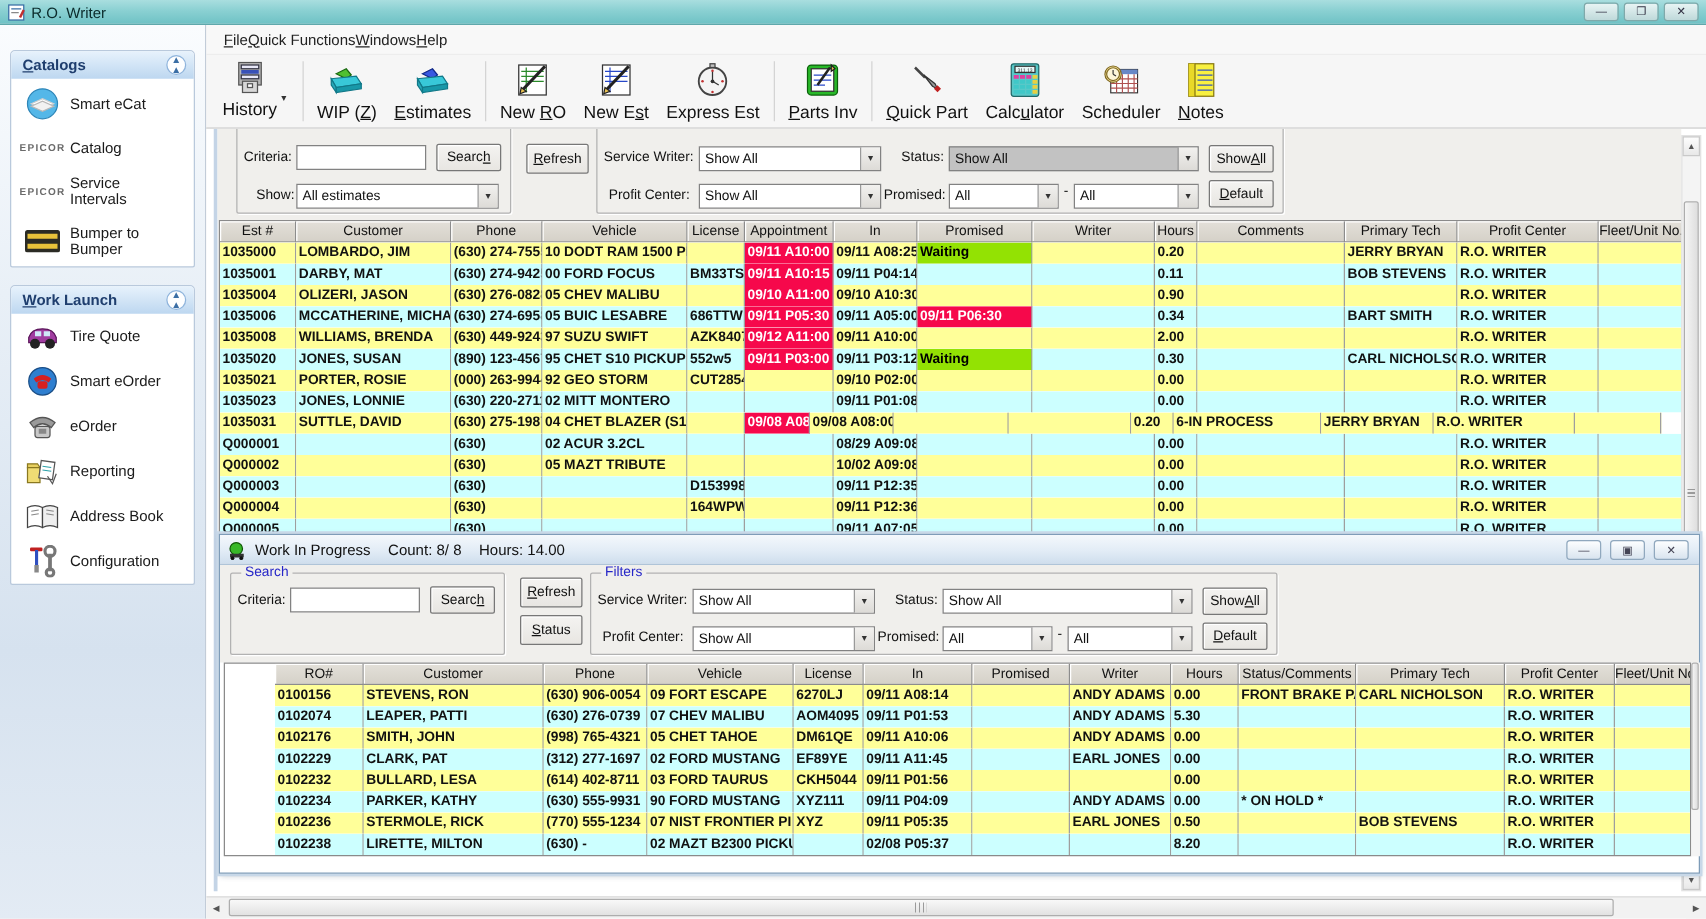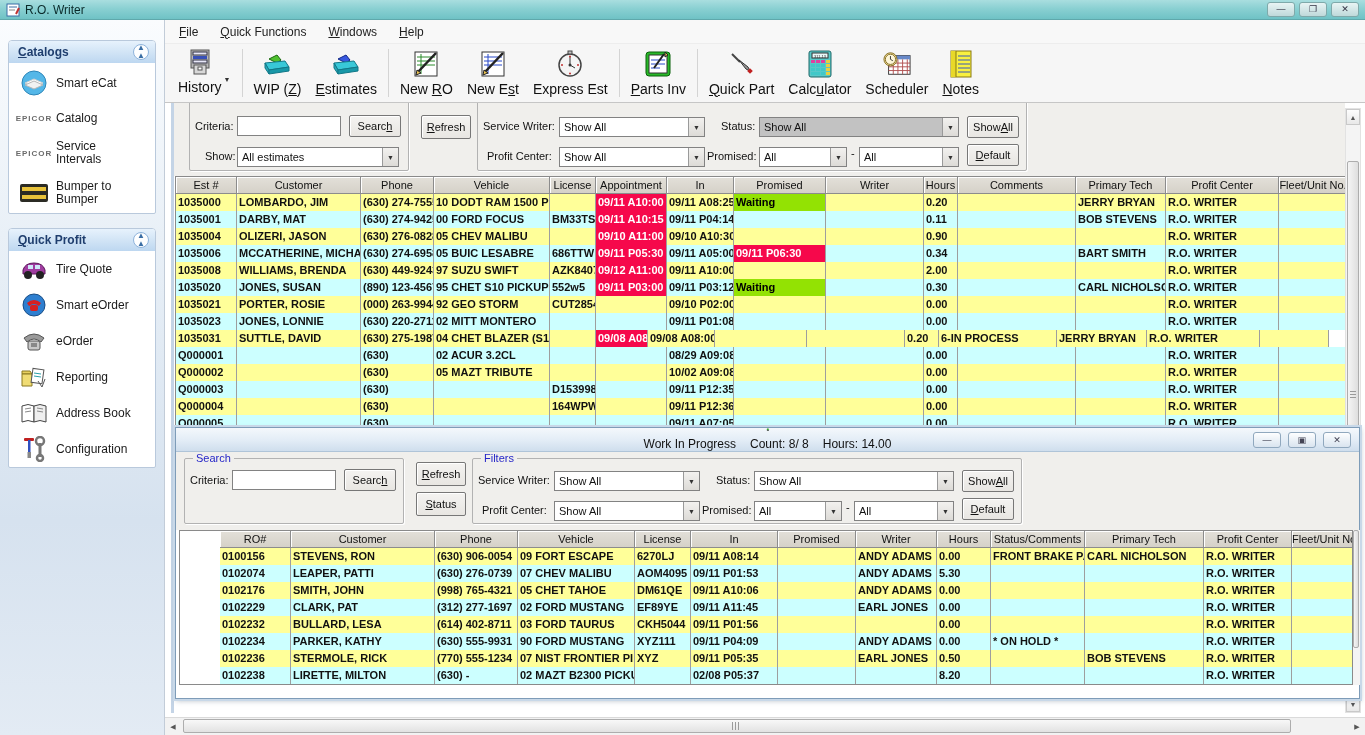--- a/index.html
+++ b/index.html
@@ -29,21 +29,21 @@
   .panel-title::first-letter { text-decoration:underline; }
   .chev { width:16px; height:16px; border-radius:50%; background:#FDFEFF; border:1px solid #8FB4DC;
     display:flex; align-items:center; justify-content:center; color:#3A6EA5; font-size:8px; line-height:1; letter-spacing:0; }
   .side-item { display:flex; align-items:center; padding:4px 4px 4px 10px; cursor:default; }
   .side-item .sicon { width:30px; height:26px; display:flex; align-items:center; justify-content:center; flex:0 0 30px; }
   .side-item .slabel { font-size:12px; color:#1A1A1A; margin-left:7px; line-height:13px; }
   .epicor { font-size:8px; font-weight:bold; color:#6B6B6B; letter-spacing:1px; }
 
   
   .main { position:absolute; left:165px; top:20px; width:1200px; height:715px; }
-  .menubar { height:24px; background:#F8F8F8; display:flex; align-items:center; gap:22px; padding-left:14px; border-bottom:1px solid #EDEDED; }
+  .menubar { height:24px; background:#F8F8F8; display:flex; align-items:center; padding-left:14px; border-bottom:1px solid #EDEDED; }
   .menu-item { font-size:12px; color:#222; }
   .toolbar { height:59px; background:#F6F6F6; border-bottom:1px solid #C6C6C6; display:flex; align-items:center; padding-left:6px; }
   .tbtn { display:flex; flex-direction:column; align-items:center; justify-content:center; padding:2px 7px; height:54px; }
   .tbtn .ticon { width:28px; height:28px; display:flex; align-items:center; justify-content:center; }
   .tbtn .tlabel { font-size:14px; color:#111; margin-top:3px; white-space:nowrap; }
   .tsep { width:1px; height:48px; background:#D4D4D4; margin:0 4px; }
   .drop-arrow { font-size:7px; color:#333; margin-left:2px; align-self:center; }
 
   
   .mdi { position:absolute; left:0; top:83px; width:1200px; height:632px; background:#FFFFFF; overflow:hidden; }
@@ -87,21 +87,21 @@
   .hscroll { position:absolute; background:#F2F2F2; border-top:1px solid #DADADA; }
   .hthumb { position:absolute; top:1px; height:14px; background:linear-gradient(180deg,#F8F8F8,#E2E2E2); border:1px solid #ADADAD; border-radius:2px; }
   .hgrip { position:absolute; top:2px; bottom:2px; left:50%; width:9px; margin-left:-5px;
     background:repeating-linear-gradient(90deg,#9A9A9A 0 1px,transparent 1px 3px); }
   .harrow { position:absolute; top:1px; width:16px; height:16px; background:#F2F2F2; display:flex; align-items:center; justify-content:center; font-size:7px; color:#555; }
 
   
   .wipwin { position:absolute; left:10px; top:324px; width:1185px; height:272px; background:#FFFFFF;
     border:1px solid #7E9CB8; box-shadow:0 0 0 2px #C8D8E8, 1px 2px 5px rgba(60,80,100,.35); }
   .wip-titlebar { height:24px; background:linear-gradient(180deg,#F4F8FC 0%,#E2ECF6 55%,#CFDEED 100%);
-    border-bottom:1px solid #AFC4D8; display:flex; align-items:center; padding:0 6px; gap:6px;flex-direction:column; }
+    border-bottom:1px solid #AFC4D8; display:flex; align-items:center; padding:0 6px; gap:6px; }
   .wip-title-text { font-size:12px; color:#111; display:flex; gap:14px; }
   .wip-btns { position:absolute; right:8px; top:4px; display:flex; gap:7px; }
   .wip-btn { width:28px; height:16px; border:1px solid #90A8BE; border-radius:3px;
     background:linear-gradient(180deg,#FDFEFF,#D9E4EF); display:flex; align-items:center; justify-content:center; font-size:9px; color:#445; line-height:1; }
   .wip-strip { position:absolute; left:0; top:24px; width:1183px; height:78px; background:#F0EFEC; }
   .wip-strip .gb-label { background:#F0EFEC; }
 </style>
 </head>
 <body>
 
@@ -151,21 +151,21 @@
             <rect x="2" y="3" width="24" height="4" fill="#E8C23A"></rect>
             <rect x="2" y="11" width="24" height="4" fill="#E8C23A"></rect>
           </svg>
       </span>
       <span class="slabel" style="width:86px">Bumper to Bumper</span>
     </div>
   </div>
 
   <div class="panel" style="top:208px;">
     <div class="panel-head">
-      <span class="panel-title">Quick Profit</span>
+      <span class="panel-title">Work Launch</span>
       <span class="chev">▲<br>▲</span>
     </div>
     <div class="side-item" style="height:36px">
       <span class="sicon">
         <svg width="28" height="22" viewBox="0 0 28 22">
             <path d="M3 12 Q5 5 14 5 Q23 5 25 12 L25 16 L3 16 Z" fill="#A03CA0" stroke="#5A155A"></path>
             <rect x="8" y="7" width="5" height="4" fill="#CFE8F8"></rect>
             <rect x="15" y="7" width="5" height="4" fill="#CFE8F8"></rect>
             <circle cx="8" cy="17" r="4" fill="#222"></circle>
             <circle cx="20" cy="17" r="4" fill="#222"></circle>

